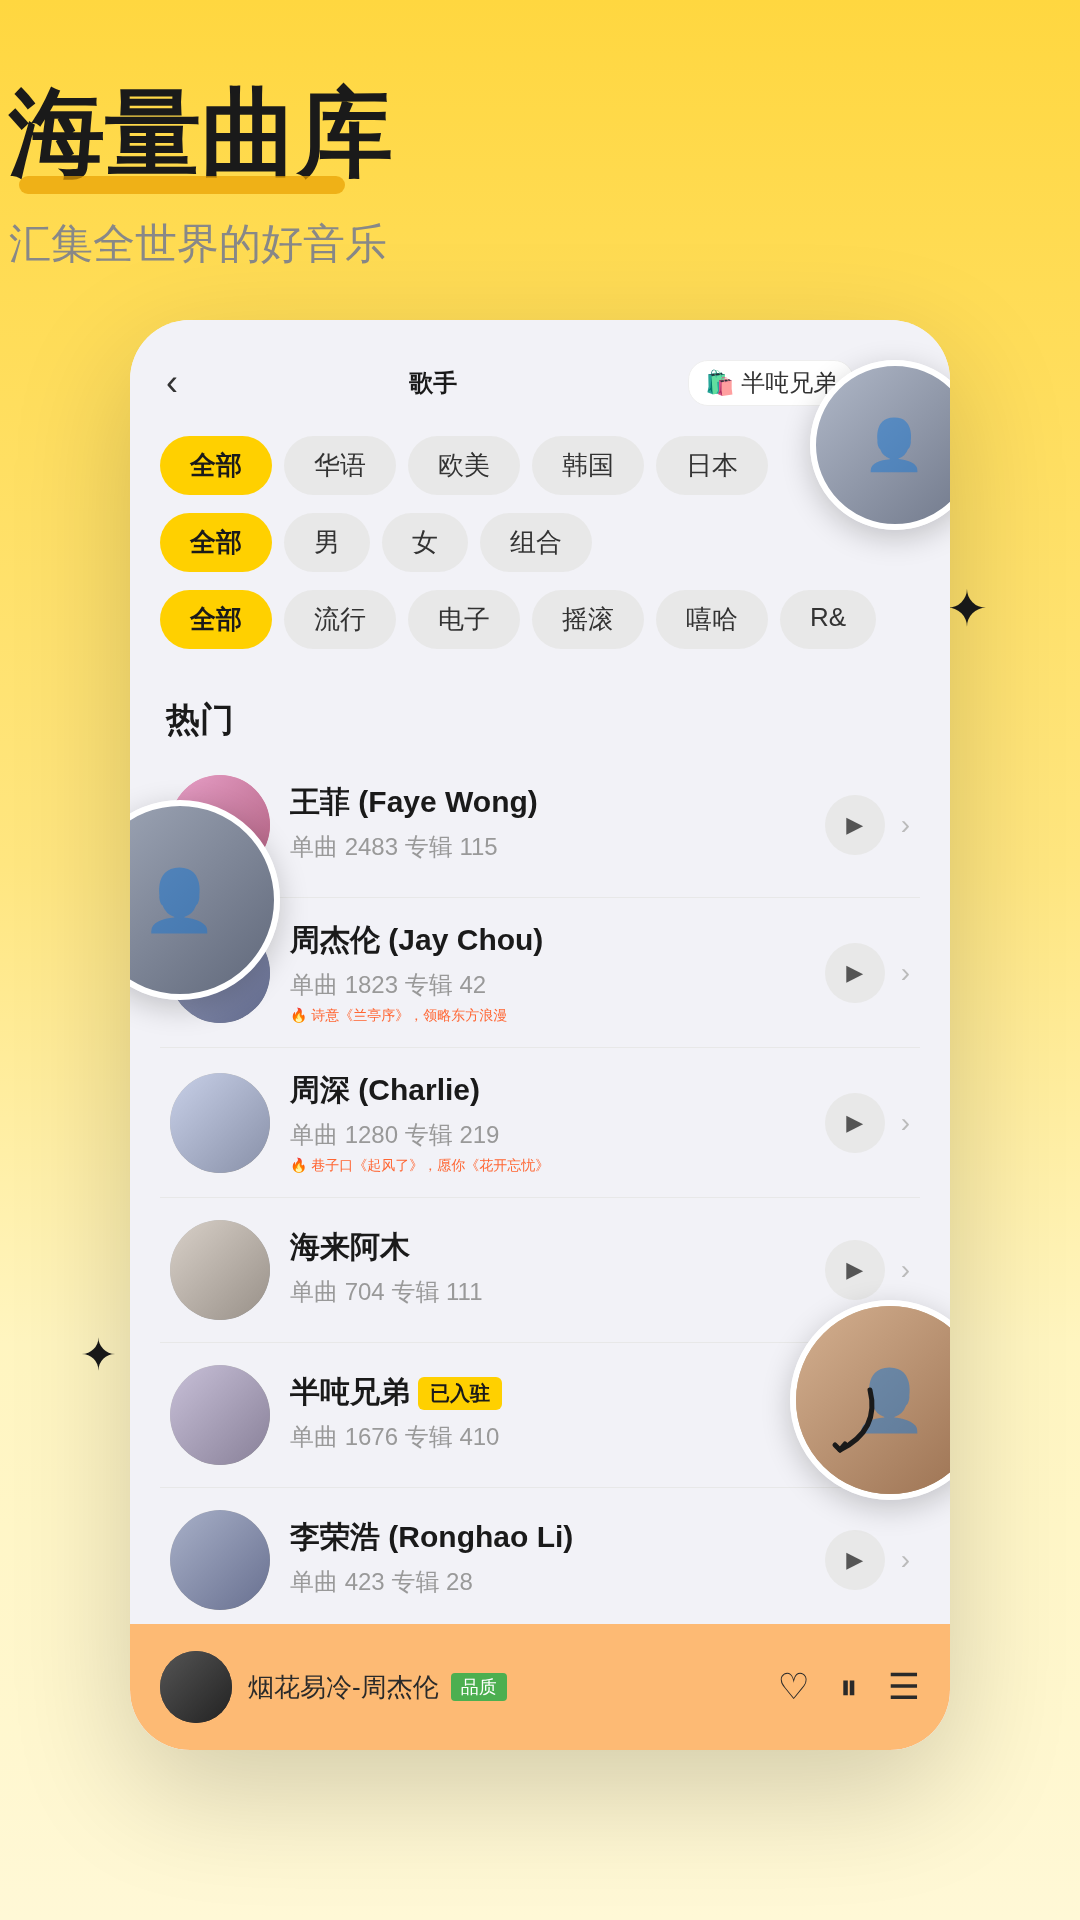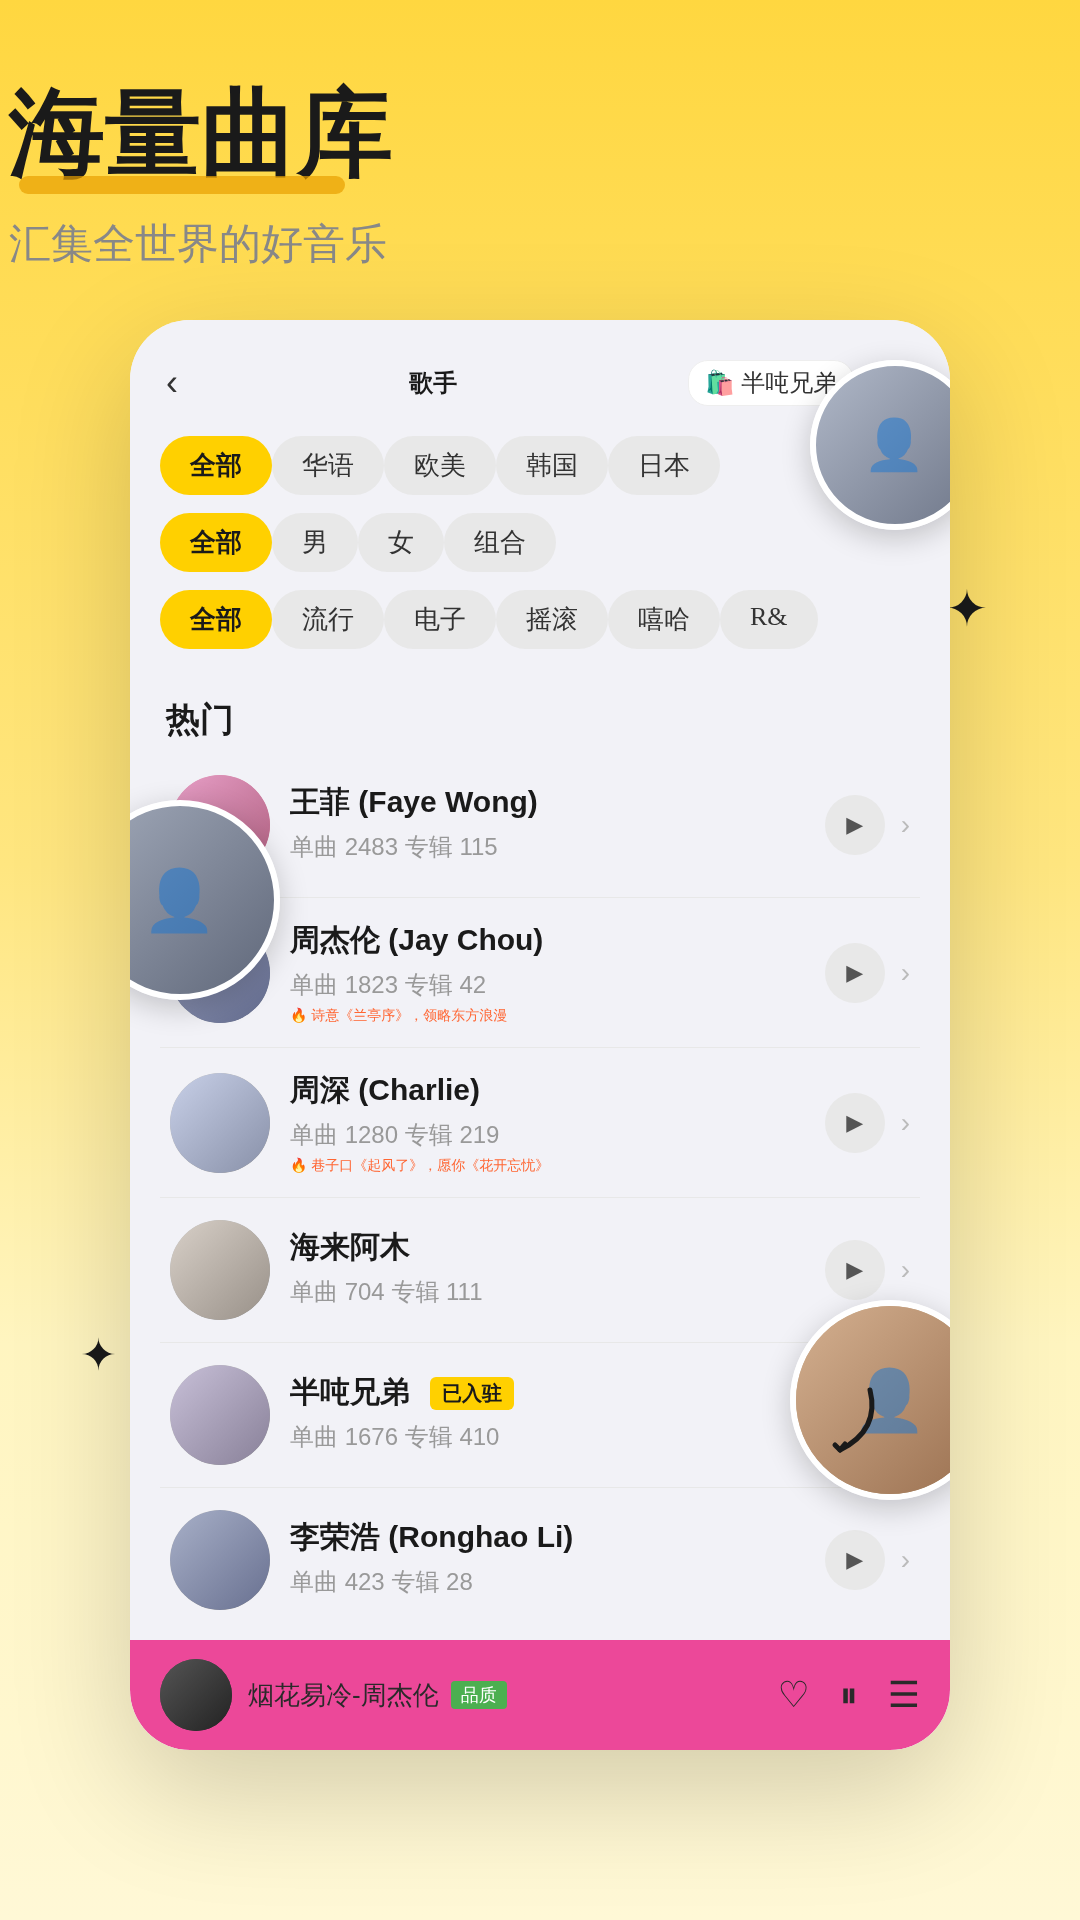--- a/index.html
+++ b/index.html
@@ -98,25 +98,24 @@
       color: #333;
     }
 
     
     .filter-section {
       padding: 10px 30px;
       background: #F2F2F7;
     }
     .filter-row {
       display: flex;
-      gap: 0;
+      gap: 12px;
       margin-bottom: 18px;
       flex-wrap: nowrap;
       overflow: hidden;
-      font-family: Liberation Serif, serif;
     }
     .filter-chip {
       padding: 12px 30px;
       border-radius: 30px;
       font-size: 26px;
       font-weight: 500;
       cursor: pointer;
       white-space: nowrap;
       background: #e8e8e8;
       color: #333;
@@ -256,33 +255,33 @@
     }
 
     
     .badge {
       display: inline-block;
       background: #FFD000;
       color: #1a1a1a;
       font-size: 20px;
       padding: 3px 12px;
       border-radius: 6px;
-      margin-left: 20px;
+      margin-left: 8px;
       font-weight: 600;
       vertical-align: middle;
     }
 
     
     .bottom-player {
       position: absolute;
       bottom: 0;
       left: 0;
       right: 0;
-      height: 110px;
-      background: #ec4899;
+      height: 126px;
+      background: #fdba74;
       display: flex;
       align-items: center;
       padding: 0 30px;
       border-radius: 0 0 60px 60px;
     }
     .player-avatar {
       width: 72px;
       height: 72px;
       border-radius: 50%;
       background: linear-gradient(135deg, #555, #222);

